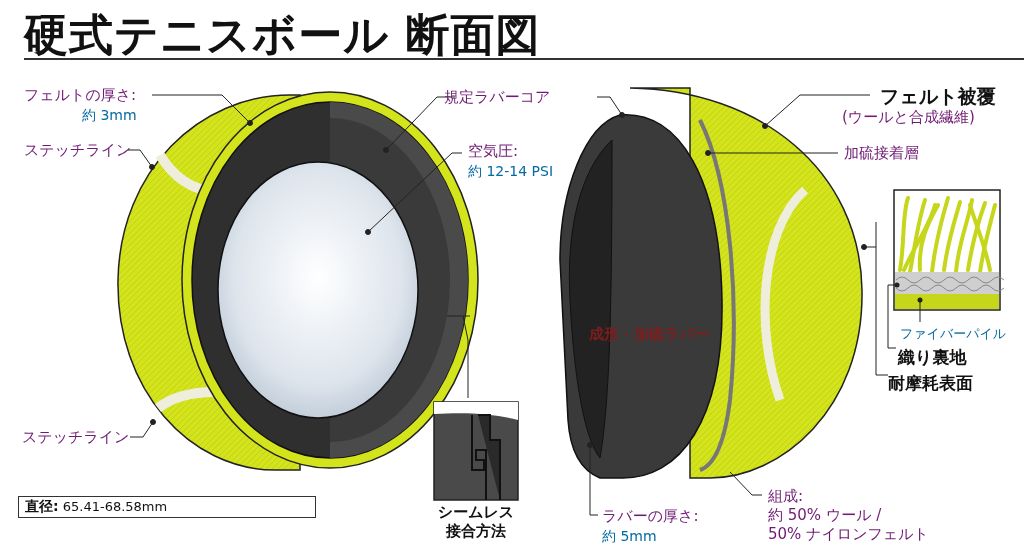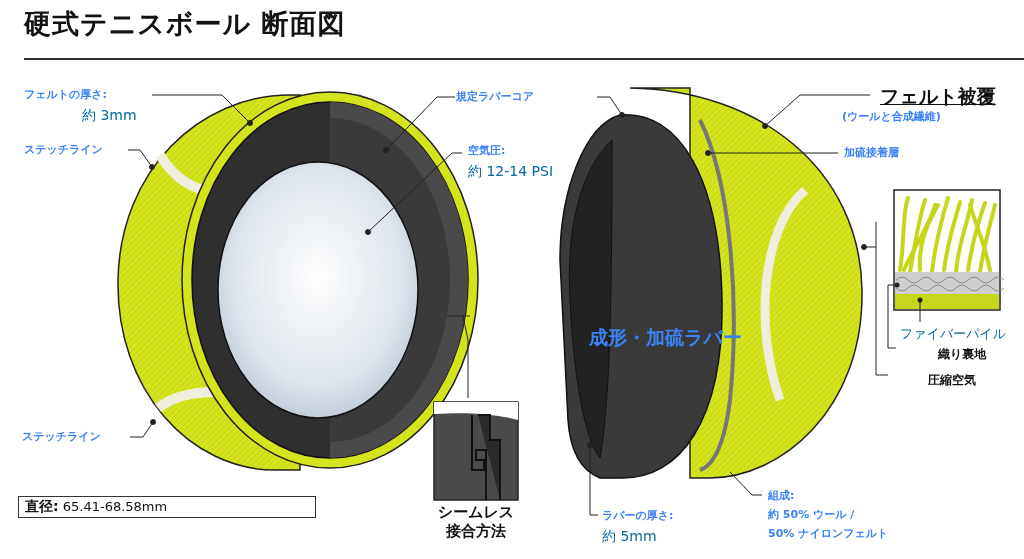--- a/index.html
+++ b/index.html
@@ -1,33 +1,33 @@
 <!DOCTYPE html>
 <html><head>
 <meta charset="utf-8">
 <style>
   html, body { margin:0; padding:0; background:#ffffff; }
   body { width:1024px; height:559px; position:relative; overflow:hidden;
          font-family:"DejaVu Sans","Liberation Sans",sans-serif; color:#111; }
   .abs { position:absolute; }
-  .title { left:24px; top:6px; font-size:27px; font-weight:bold; letter-spacing:1px; color:#111; white-space:nowrap; }
+  .title { left:24px; top:6px; font-size:44px; font-weight:bold; letter-spacing:1px; color:#111; white-space:nowrap; }
   .title-rule { left:24px; top:58px; width:1000px; height:2px; background:#333; }
-  .lbl { font-size:11px; font-weight:bold; white-space:nowrap; line-height:18px; color:#3b82f6; }
+  .lbl { font-size:15px; font-weight:normal; white-space:nowrap; line-height:18px; color:#701a75; }
   .lbl-sub { font-size:14px; font-weight:normal; white-space:nowrap; line-height:18px; color:#0369a1; }
-  .lbl-big { font-size:19px; font-weight:bold; white-space:nowrap; color:#111;text-decoration:underline; }
-  .lbl-mid { font-size:12px; font-weight:bold; white-space:nowrap; color:#111;margin-left:40px; }
+  .lbl-big { font-size:19px; font-weight:bold; white-space:nowrap; color:#111; }
+  .lbl-mid { font-size:17px; font-weight:bold; white-space:nowrap; color:#111; }
   svg.diagram { position:absolute; left:0; top:0; }
   .spec { left:18px; top:496px; width:296px; border:1px solid #333; font-size:14px; }
   .spec-head { background:#d6d6d6; border-bottom:1px solid #333; padding:1px 6px; font-weight:bold; font-size:15px; }
   .spec-row { display:flex; }
   .spec-cell { padding:1px 6px; white-space:nowrap; font-size:13px; }
   .spec-cell b { font-size:14px; }
   .spec-cell + .spec-cell { border-left:1px solid #333;margin-left:48px; }
   .center-label { text-align:center; font-weight:bold; }
-  .white-label { color:#3b82f6; font-weight:bold; font-size:19px; white-space:nowrap; }
+  .white-label { color:#7f1d1d; font-weight:bold; font-size:15px; white-space:nowrap; }
 </style>
 </head>
 <body>
 
 <div class="abs title">硬式テニスボール 断面図</div>
 <div class="abs title-rule"></div>
 
 <svg class="diagram" width="1024" height="559" viewBox="0 0 1024 559">
   <defs>
     <radialGradient id="coreGrad" cx="50%" cy="45%" r="60%">
@@ -137,21 +137,21 @@
     <polyline points="897,285 888,285 888,348 896,348" stroke="#222" stroke-width="1" fill="none"></polyline>
     <circle cx="897" cy="285" r="2.5" fill="#222"></circle>
   </g>
 </svg>
 
 <div class="abs lbl" style="left:24px;top:86px;">フェルトの厚さ:</div>
 <div class="abs lbl-sub" style="left:82px;top:106px;">約 3mm</div>
 <div class="abs lbl" style="left:24px;top:141px;">ステッチライン</div>
 <div class="abs lbl" style="left:22px;top:428px;">ステッチライン</div>
 
-<div class="abs lbl" style="left:456px;top:88px;">規定ラバーコア</div>
+<div class="abs lbl" style="left:444px;top:88px;">規定ラバーコア</div>
 <div class="abs lbl" style="left:468px;top:142px;">空気圧:</div>
 <div class="abs lbl-sub" style="left:468px;top:162px;">約 12-14 PSI</div>
 
 <div class="abs center-label" style="left:258px;top:266px;width:120px;font-size:18px;line-height:24px;">
 </div>
 
 <div class="abs center-label" style="left:430px;top:503px;width:92px;font-size:15px;line-height:19px;">
   <div>シームレス</div>
   <div>接合方法</div>
 </div>
@@ -164,21 +164,21 @@
 
 <div class="abs lbl" style="left:602px;top:507px;">ラバーの厚さ:</div>
 <div class="abs lbl-sub" style="left:602px;top:527px;">約 5mm</div>
 
 <div class="abs lbl" style="left:768px;top:487px;">組成:</div>
 <div class="abs lbl" style="left:768px;top:506px;">約 50% ウール /</div>
 <div class="abs lbl" style="left:768px;top:525px;">50% ナイロンフェルト</div>
 
 <div class="abs lbl-sub" style="left:900px;top:325px;font-size:13px;">ファイバーパイル</div>
 <div class="abs lbl-mid" style="left:898px;top:346px;">織り裏地</div>
-<div class="abs lbl-mid" style="left:888px;top:372px;">圧縮空気</div>
+<div class="abs lbl-mid" style="left:888px;top:372px;">耐摩耗表面</div>
 
 <div class="abs spec">
   <div class="spec-row">
     <div class="spec-cell">
       <b>直径:</b>
       <span>65.41-68.58mm</span>
     </div>
   </div>
 </div>
 

